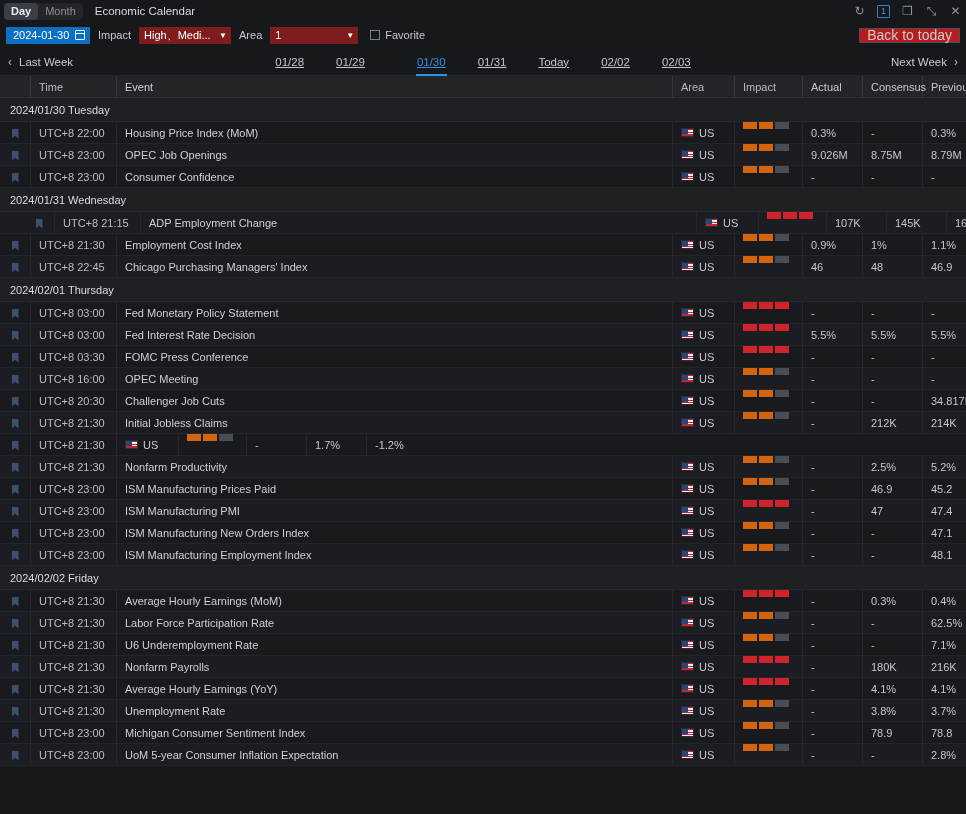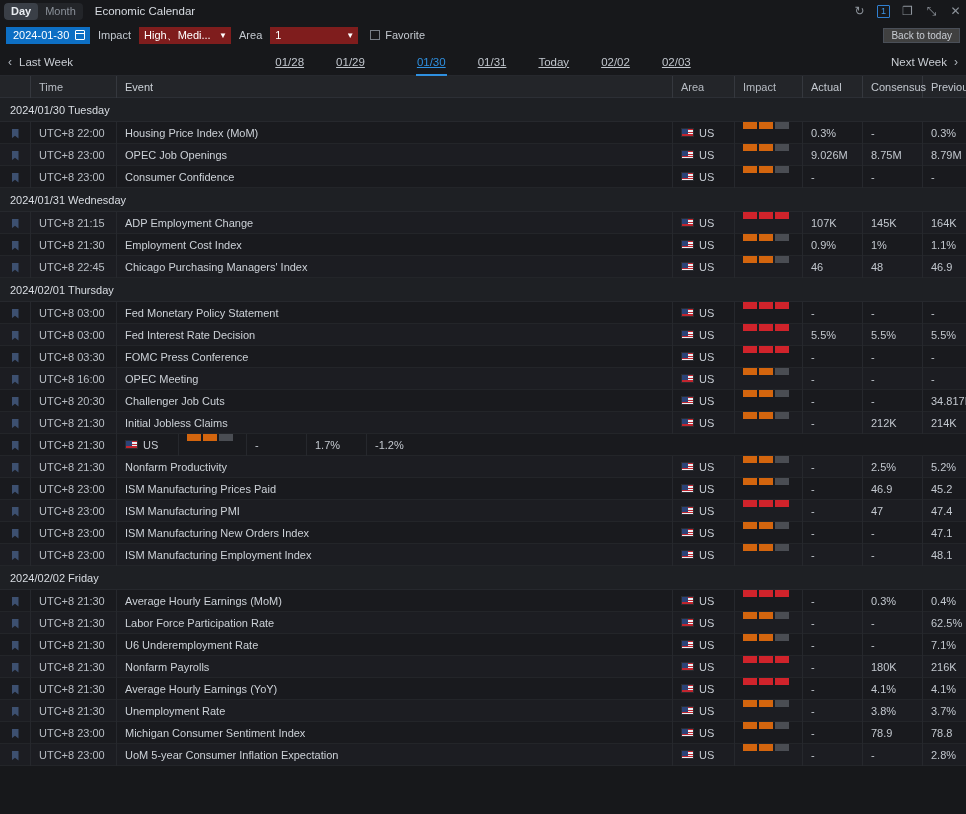--- a/index.html
+++ b/index.html
@@ -131,24 +131,24 @@
     margin-left: 4px;
   }
   .chk {
     width: 10px; height: 10px;
     border: 1px solid #787e87;
     background: transparent;
   }
   .back-today {
     position: absolute;
     right: 6px;
-    font-size: 10px;
+    font-size: 14px;
     color: #c8ccd2;
     border: 1px solid #4a4f58;
-    background: #404040;
+    background: #b91c1c;
     padding: 0 7px;
     line-height: 13px;
   }
 
   
   .weeknav {
     height: 28px;
     display: flex;
     align-items: center;
     position: relative;
@@ -427,21 +427,21 @@
             <span class="seg-bar on-med"></span>
             <span class="seg-bar on-med"></span>
             <span class="seg-bar"></span>
           </div>
         </div>
         <div class="cell c-act">-</div>
         <div class="cell c-cons">-</div>
         <div class="cell c-prev">-</div>
       </div>
       <div class="group-row">2024/01/31 Wednesday</div>
-      <div class="trow" style="background: rgb(28, 29, 34);">
+      <div class="trow" style="background: rgb(28, 29, 34); padding-left: 24px;">
         <div class="cell c-flag"><span class="bm"></span></div>
         <div class="cell c-time">UTC+8 21:15</div>
         <div class="cell c-event">ADP Employment Change</div>
         <div class="cell c-area">
           <div class="area-wrap">
             <span class="flag">
               <span class="stripes"></span>
               <span class="canton"></span>
             </span>
             <span class="area-lbl">US</span>

